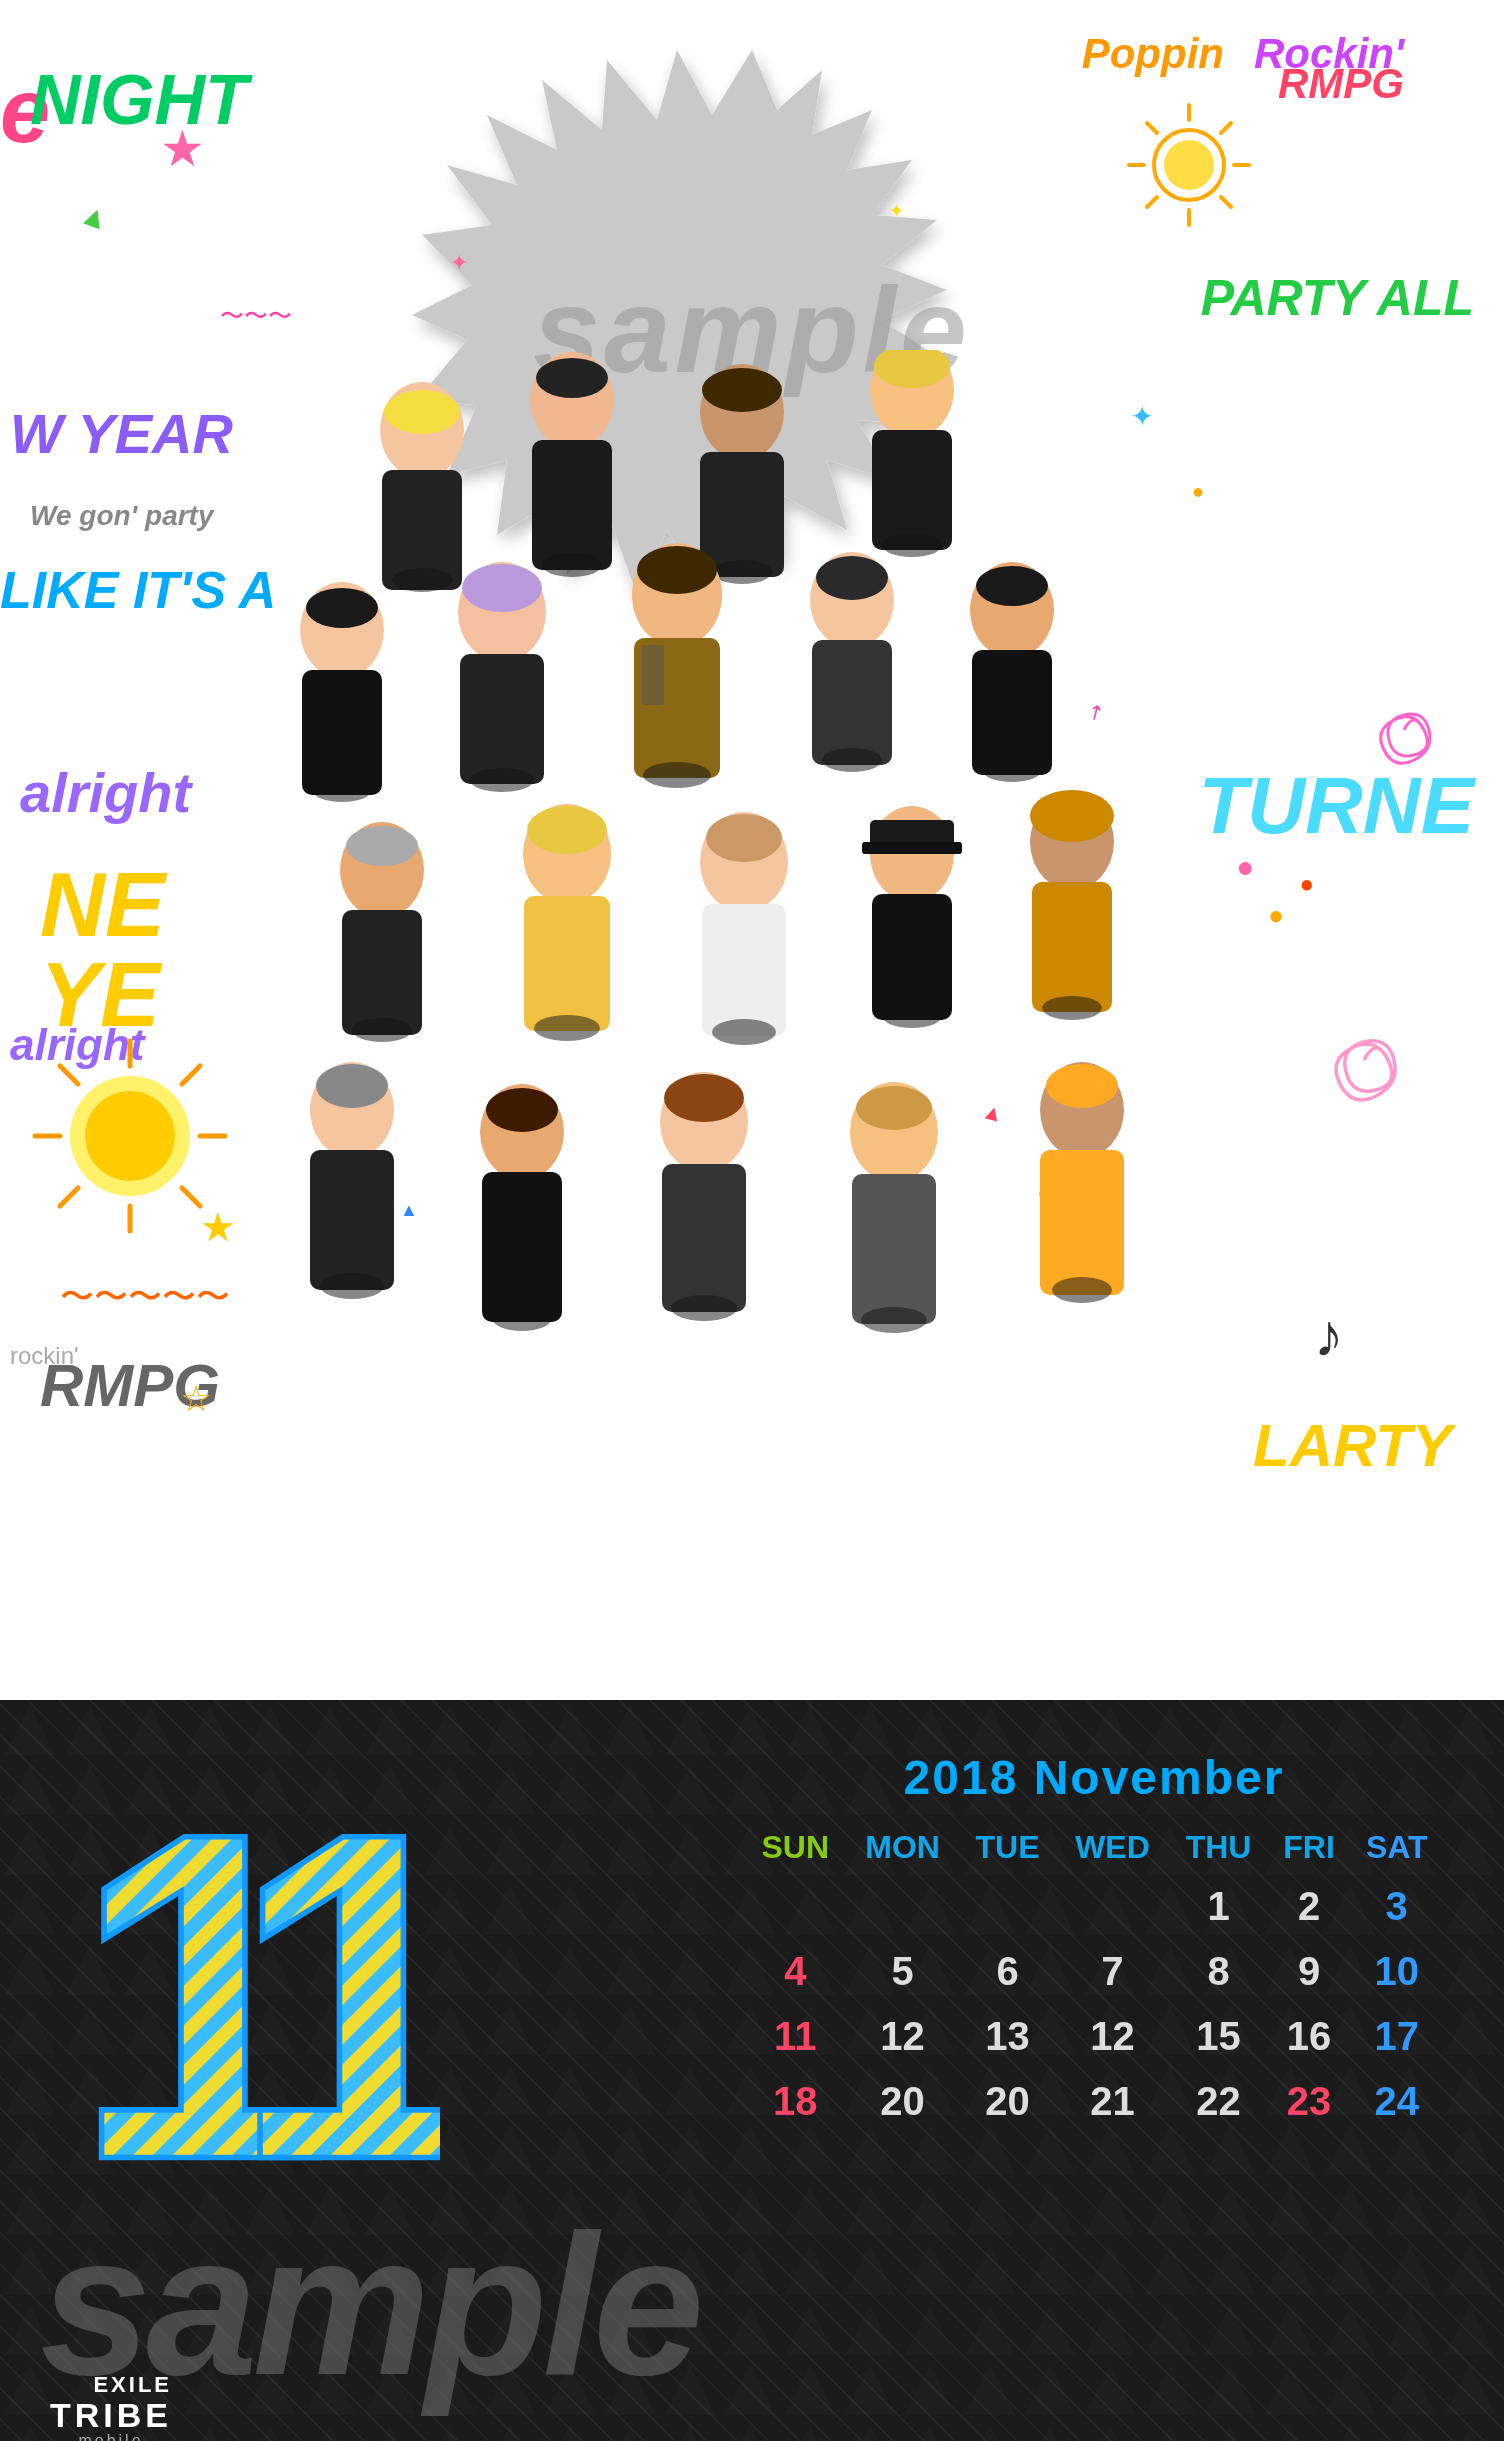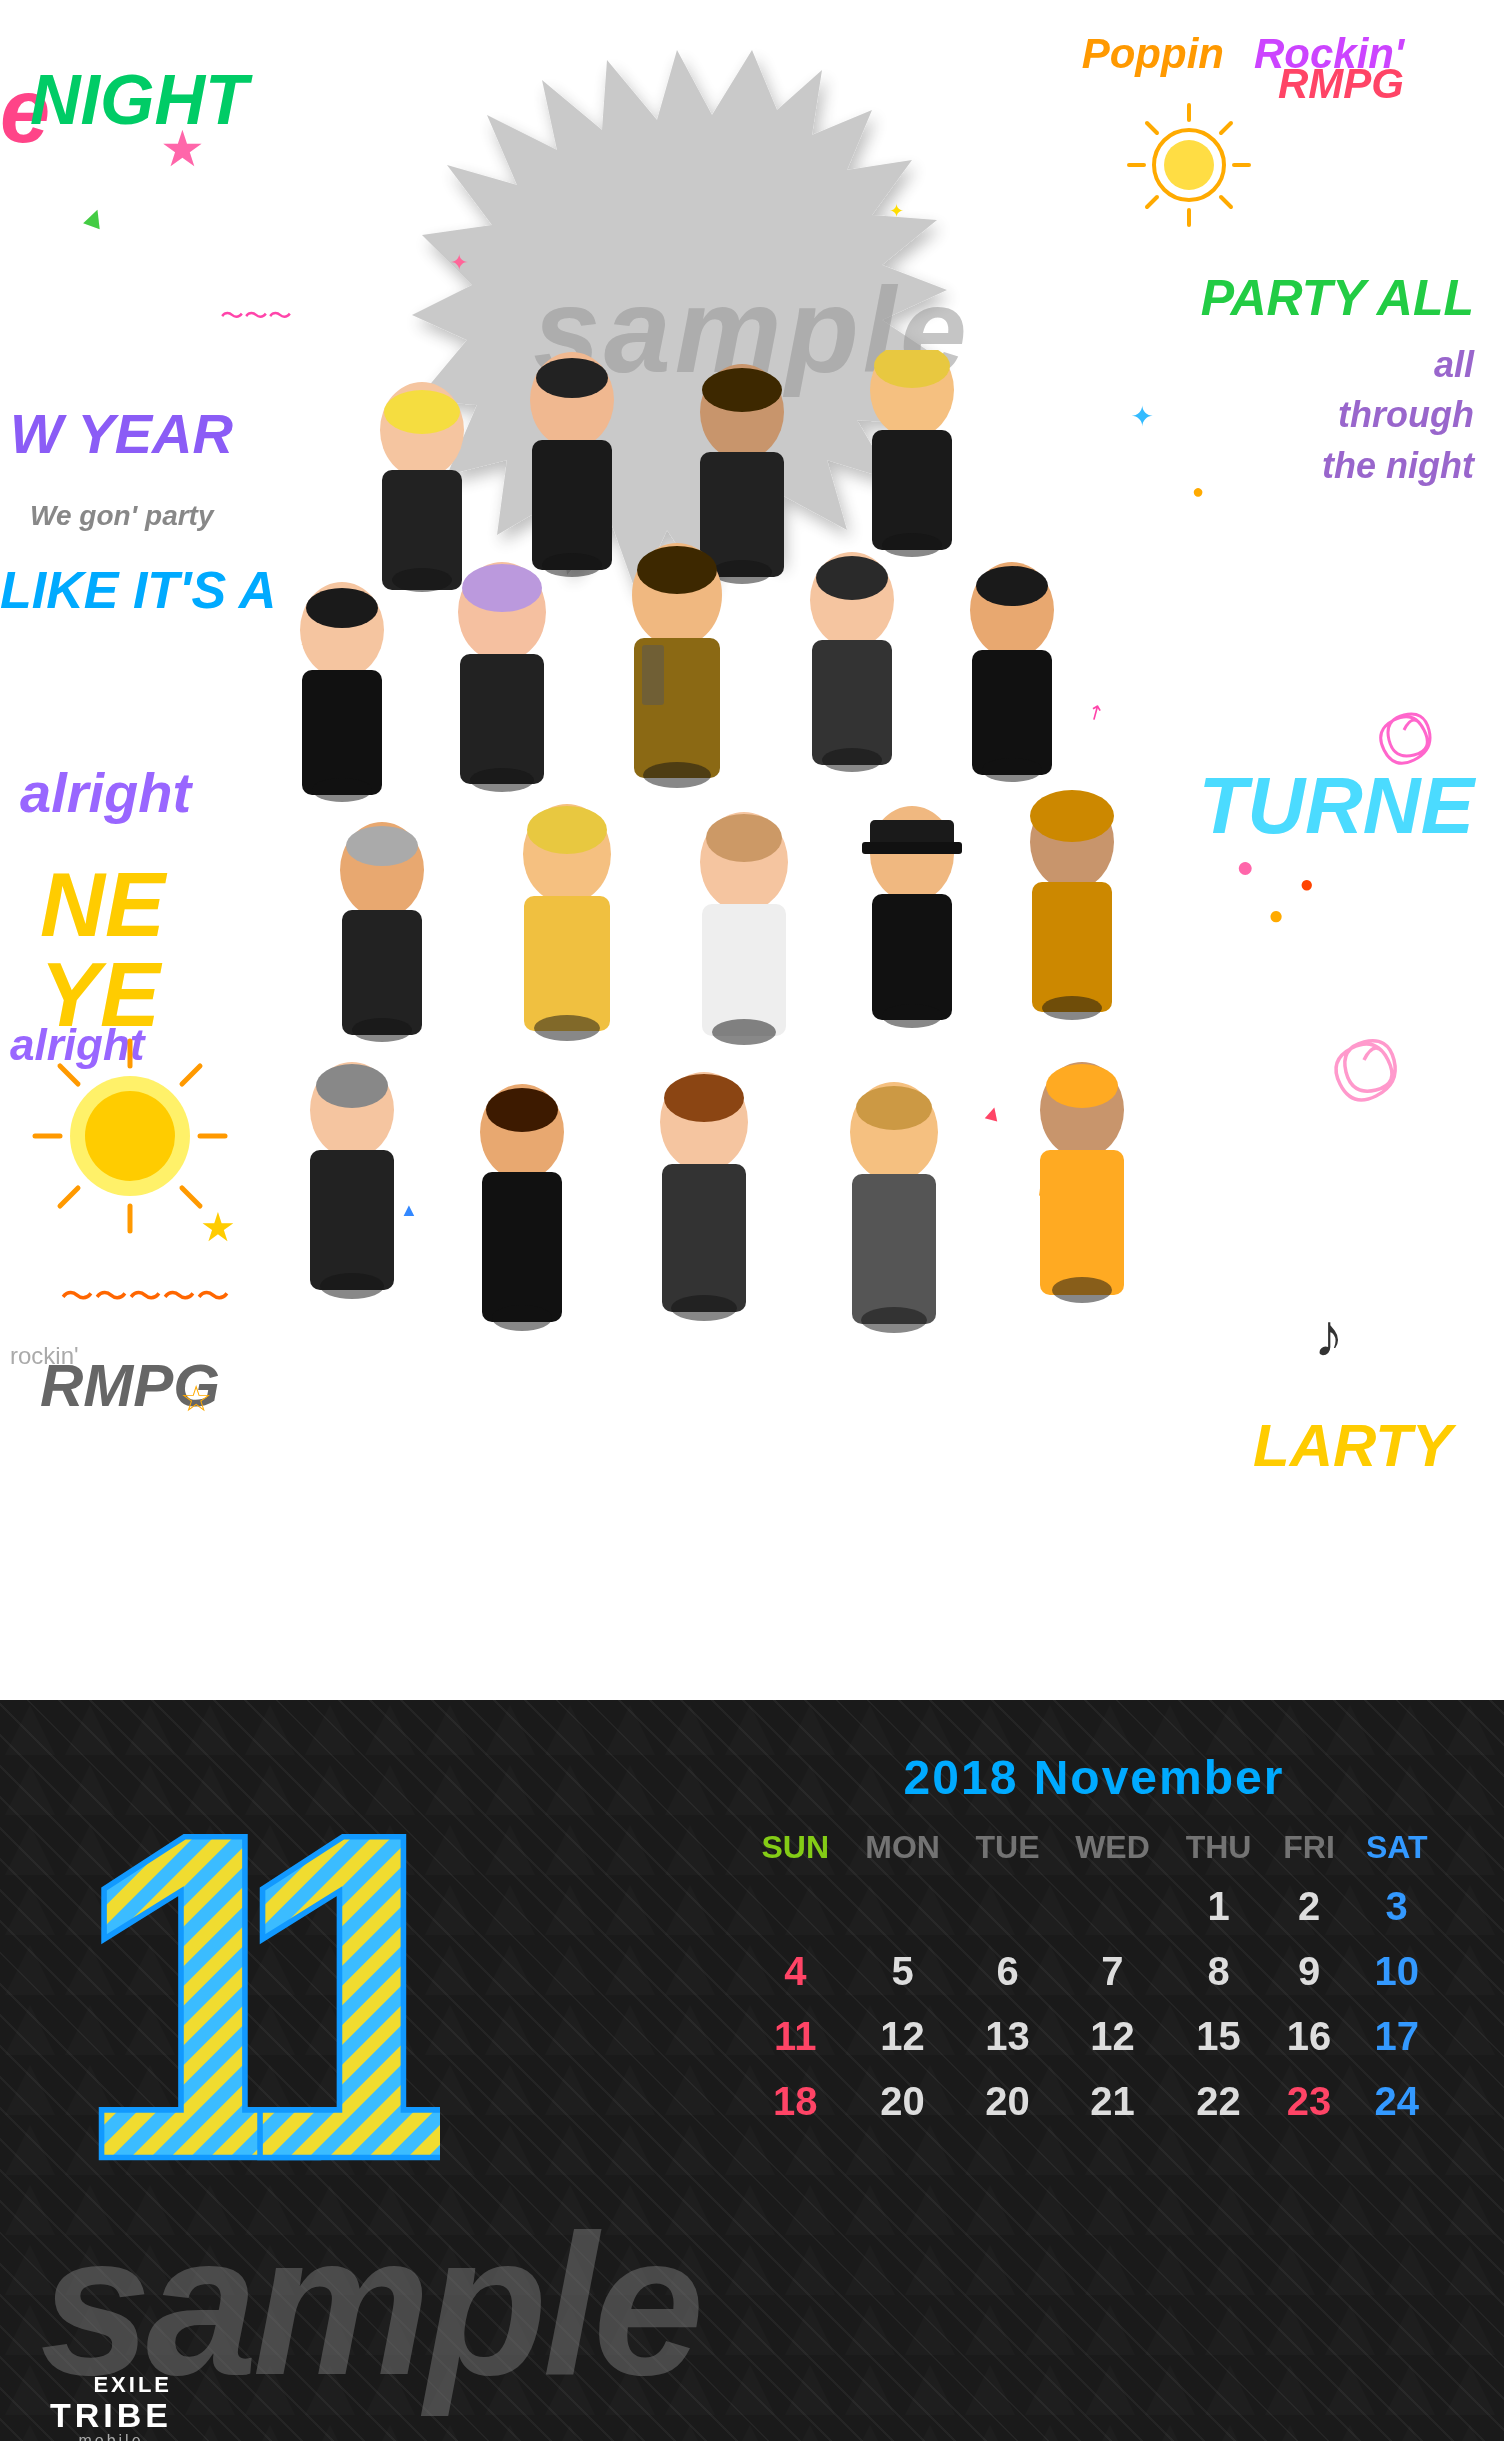--- a/index.html
+++ b/index.html
@@ -121,21 +121,21 @@
     .calendar-table {
       width: 100%;
       border-collapse: collapse;
     }
 
     .calendar-table th {
       font-size: 32px;
       font-weight: 700;
       text-align: center;
       padding: 8px 4px;
-      color: #737373;
+      color: #0ea5e9;
     }
 
     .calendar-table th.sun-header { color: #84cc16; }
     .calendar-table th.sat-header { color: #3399ff; }
 
     .calendar-table td {
       font-size: 40px;
       font-weight: 700;
       text-align: center;
       padding: 10px 4px;
@@ -467,21 +467,20 @@
           L45 455 L75 385 L15 380 L65 320
           L10 295 L70 265 L20 215 L90 205
           L45 145 L115 165 L85 95 L155 130
           L140 60 L200 110 L205 40 L255 100
           L275 30 L310 95 Z" fill="#c0c0c0" filter="url(#shadow)" opacity="0.85"></path>
       </svg>
       <div class="splash-text">sample</div>
     </div>
 
     <div class="deco-party-all">PARTY ALL</div>
-    <div class="deco-all-through">all<br>through<br>the night</div>
 
     <div class="shape" style="top:300px;left:220px;color:#ff44aa;font-size:24px;">〜〜〜</div>
     <div class="shape" style="top:480px;right:300px;font-size:20px;color:#ffaa00;">●</div>
     <div class="shape" style="top:400px;right:350px;color:#33bbff;font-size:28px;">✦</div>
     <div class="shape" style="top:250px;left:450px;color:#ff6699;font-size:22px;">✦</div>
     <div class="shape" style="top:200px;right:600px;color:#ffdd00;font-size:18px;">✦</div>
     <div class="shape" style="top:700px;right:400px;color:#ff44aa;font-size:20px;transform:rotate(-30deg);">↗</div>
 
     <div class="deco-new-year-left">W YEAR</div>
     <div class="deco-we-gon">We gon' party</div>

